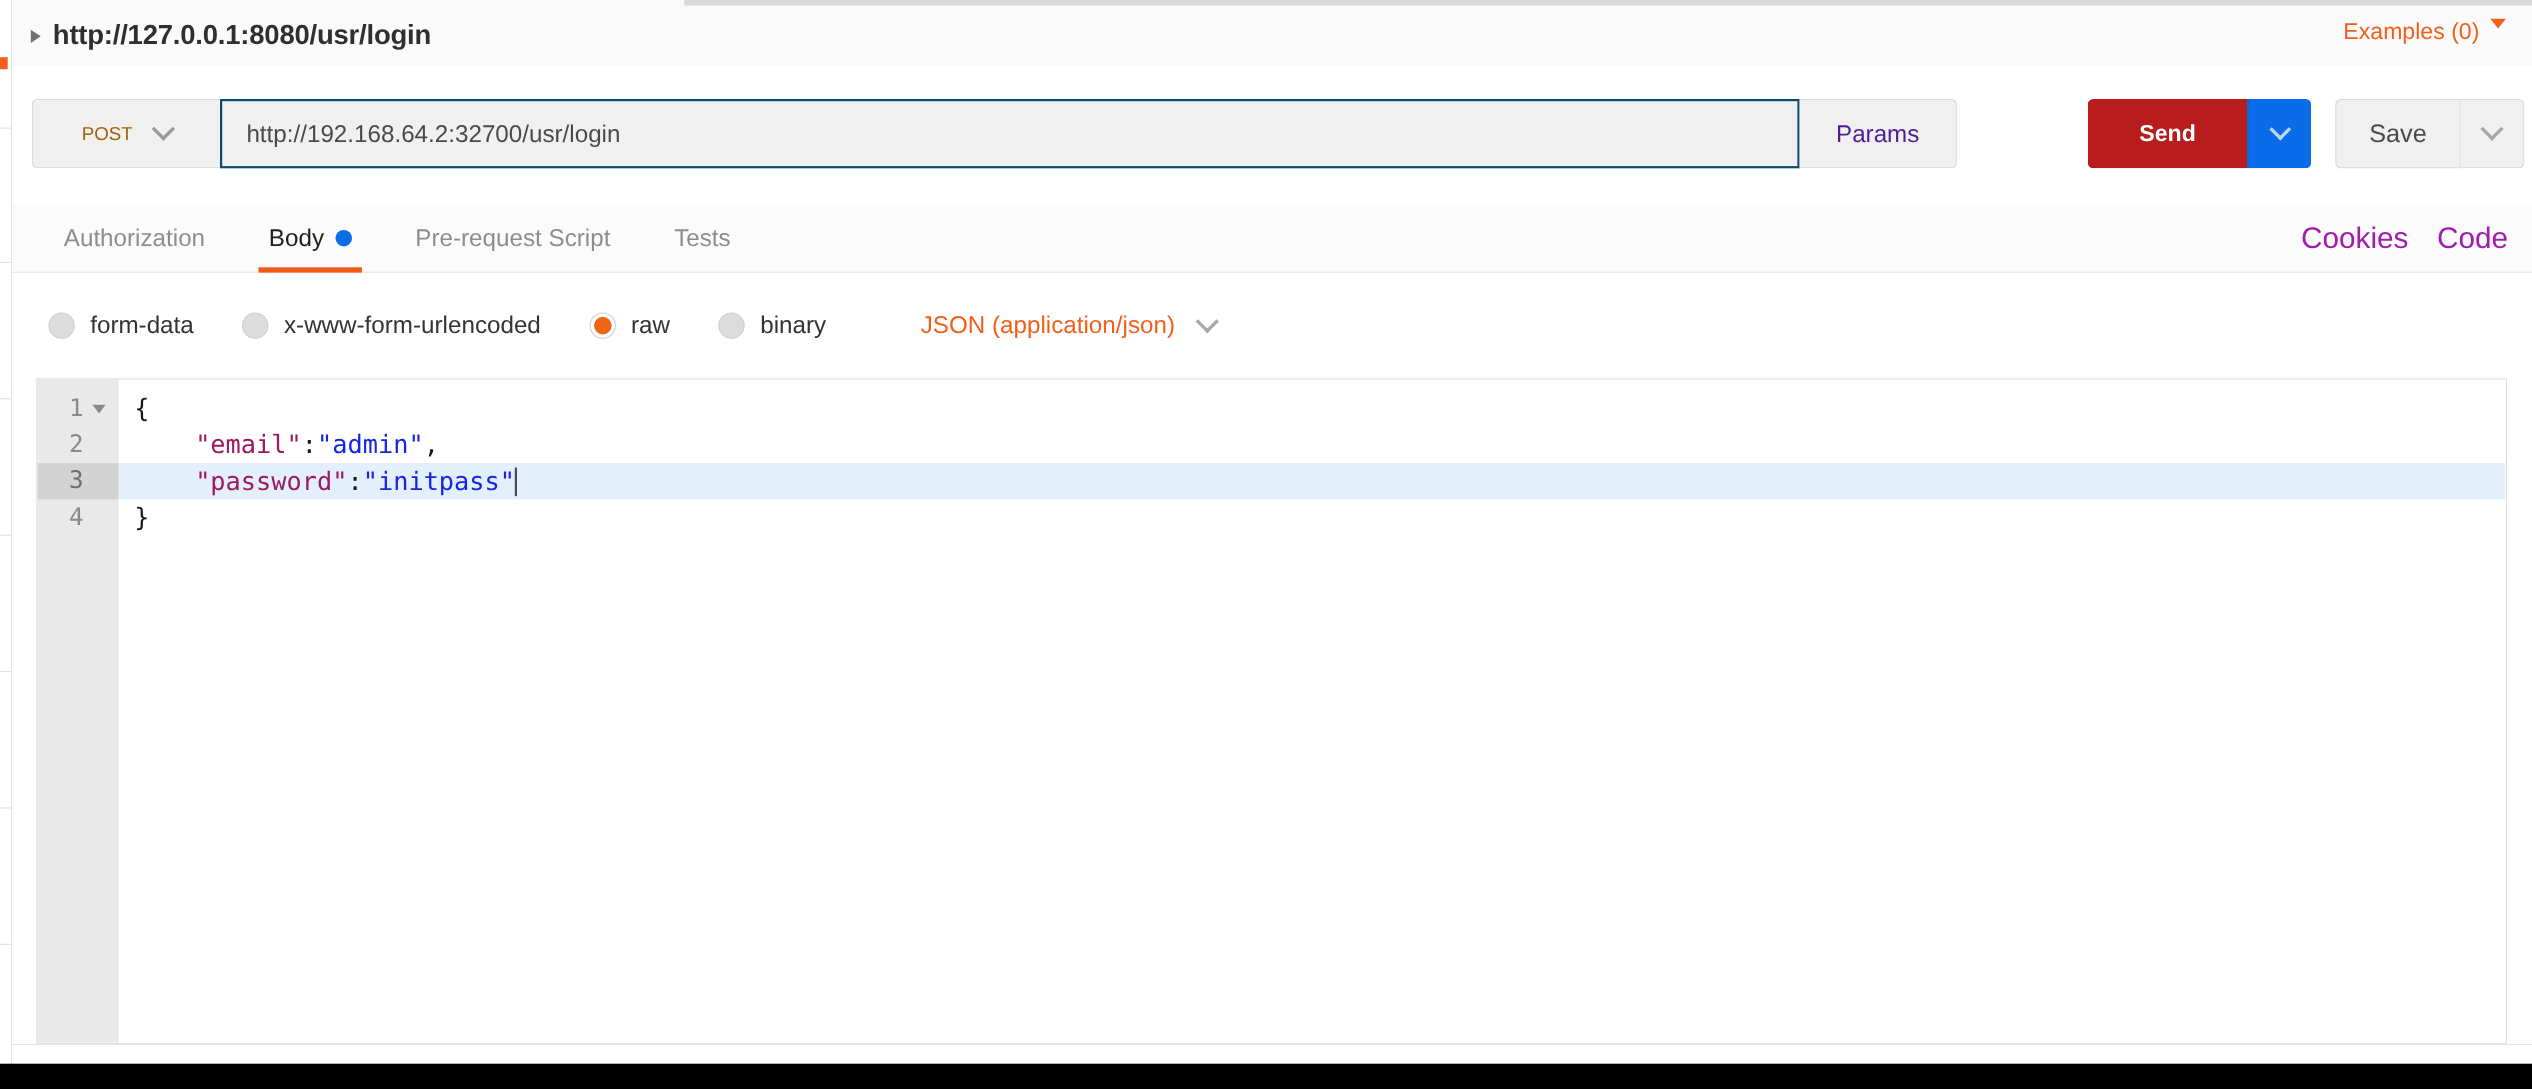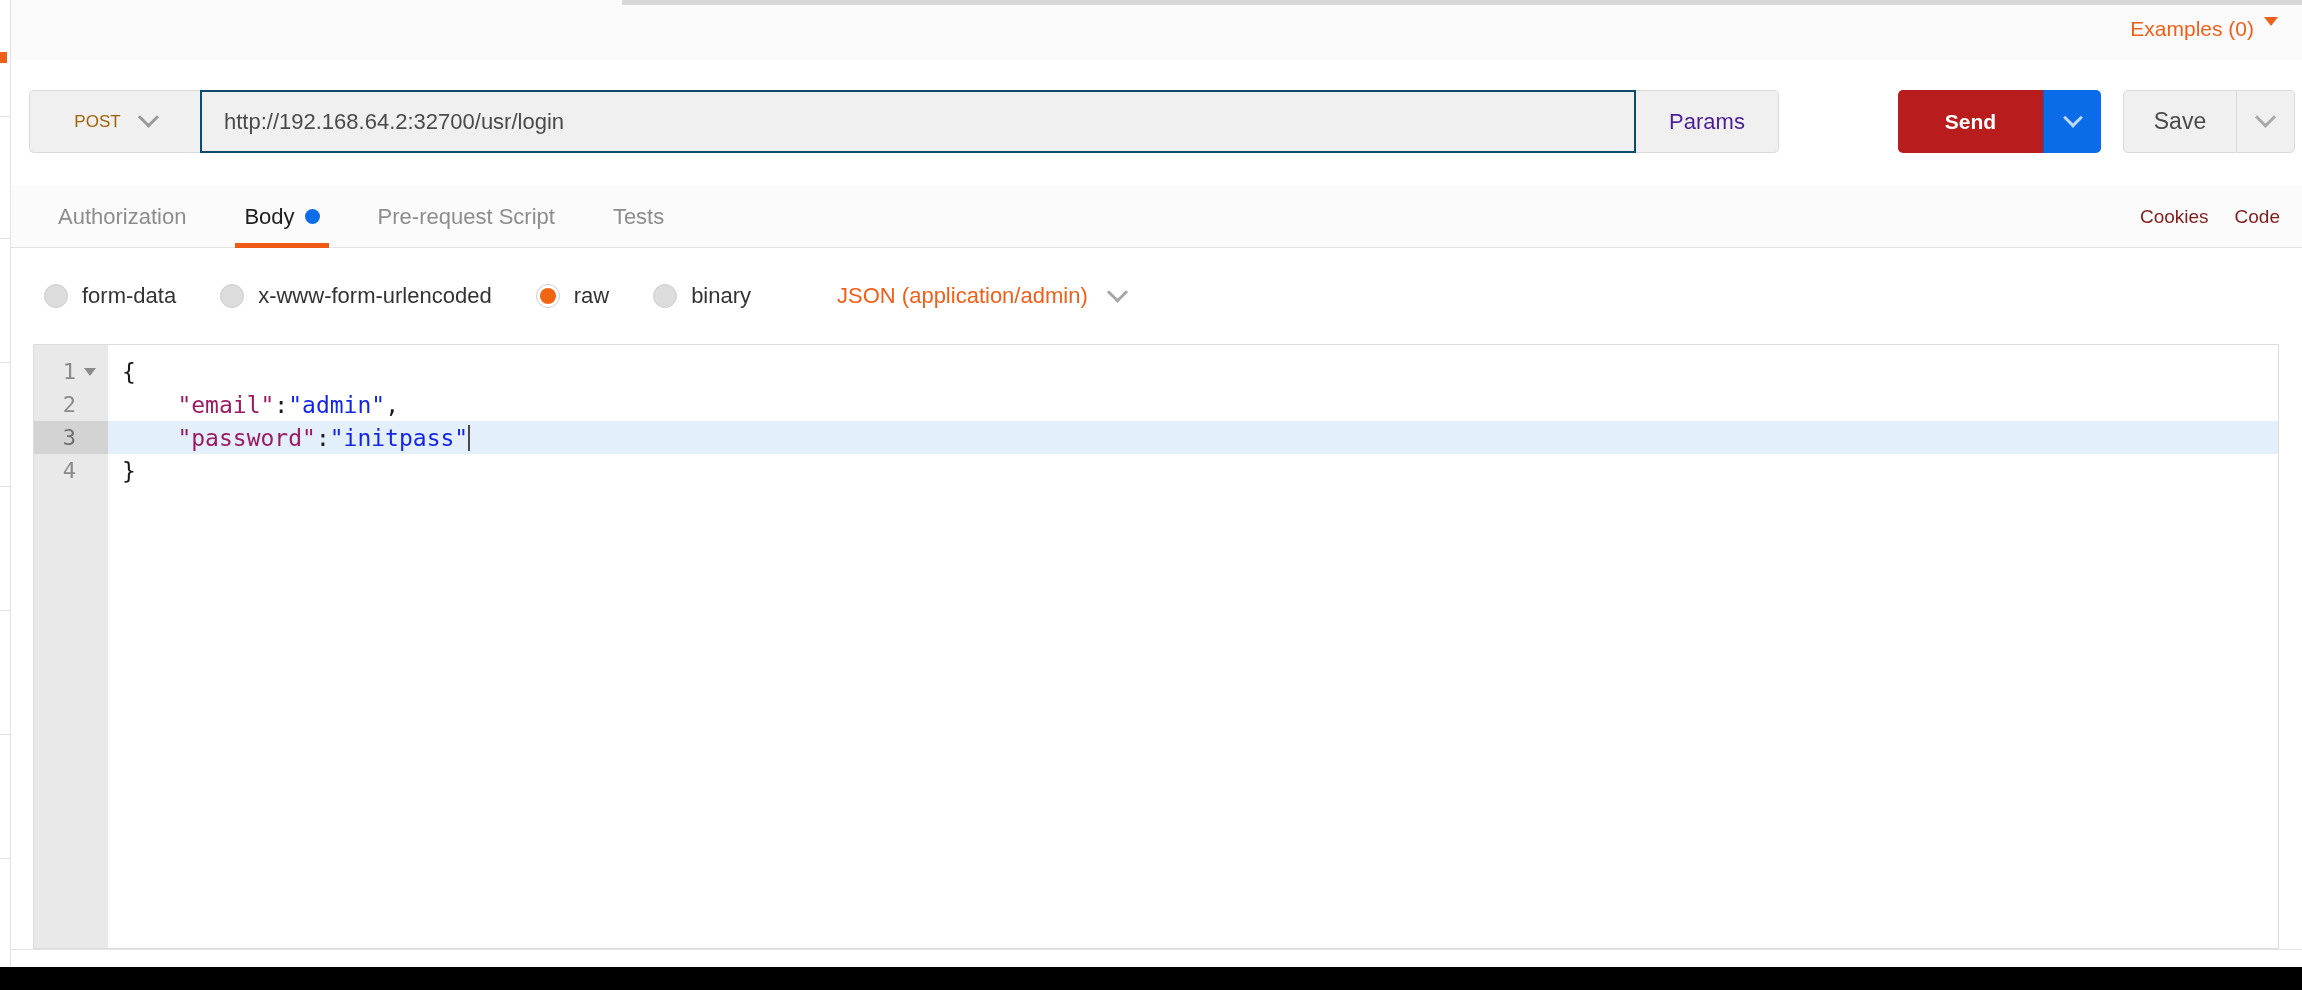--- a/index.html
+++ b/index.html
@@ -261,22 +261,22 @@
   }
   .tabs-right {
     position: absolute;
     right: 22px; top: 0;
     display: flex;
     align-items: center;
     gap: 26px;
     height: 63px;
   }
   .link-orange {
-    font-size: 19px;
-    color: #7f1d1d;
+    font-size: 27px;
+    color: #a21caf;
     cursor: pointer;
     white-space: nowrap;
   }
 
   
   .bodytype-row {
     position: absolute;
     left: 11px; top: 248px;
     width: 2291px; height: 96px;
     background: #ffffff;
@@ -429,20 +429,24 @@
     <div class="sliver-rule" style="top:362px"></div>
     <div class="sliver-rule" style="top:486px"></div>
     <div class="sliver-rule" style="top:610px"></div>
     <div class="sliver-rule" style="top:734px"></div>
     <div class="sliver-rule" style="top:858px"></div>
   </div>
 
   <div class="top-bar">
     <div class="top-bar-strip"></div>
 
+    <div class="req-title-wrap">
+      <span class="disclosure-tri"></span>
+      <span class="req-title">http://127.0.0.1:8080/usr/login</span>
+    </div>
 
     <div class="examples-link">
       <span>Examples (0)</span>
       <span class="caret-down-sm"></span>
     </div>
   </div>
 
   <div class="url-row">
 
     <div class="url-group">
@@ -513,21 +517,21 @@
       <span class="radio-dot sel"></span>
       <span class="radio-label">raw</span>
     </div>
 
     <div class="radio-item">
       <span class="radio-dot"></span>
       <span class="radio-label">binary</span>
     </div>
 
     <div class="ctype-select">
-      <span class="ctype-text">JSON (application/admin)</span>
+      <span class="ctype-text">JSON (application/json)</span>
       <span class="chev-grey"></span>
     </div>
   </div>
 
   <div class="editor">
     <div class="gutter" id="gutter">
         <div class="gutter-line">
           <span>1</span>
           <span class="fold-tri"></span>
         </div>

